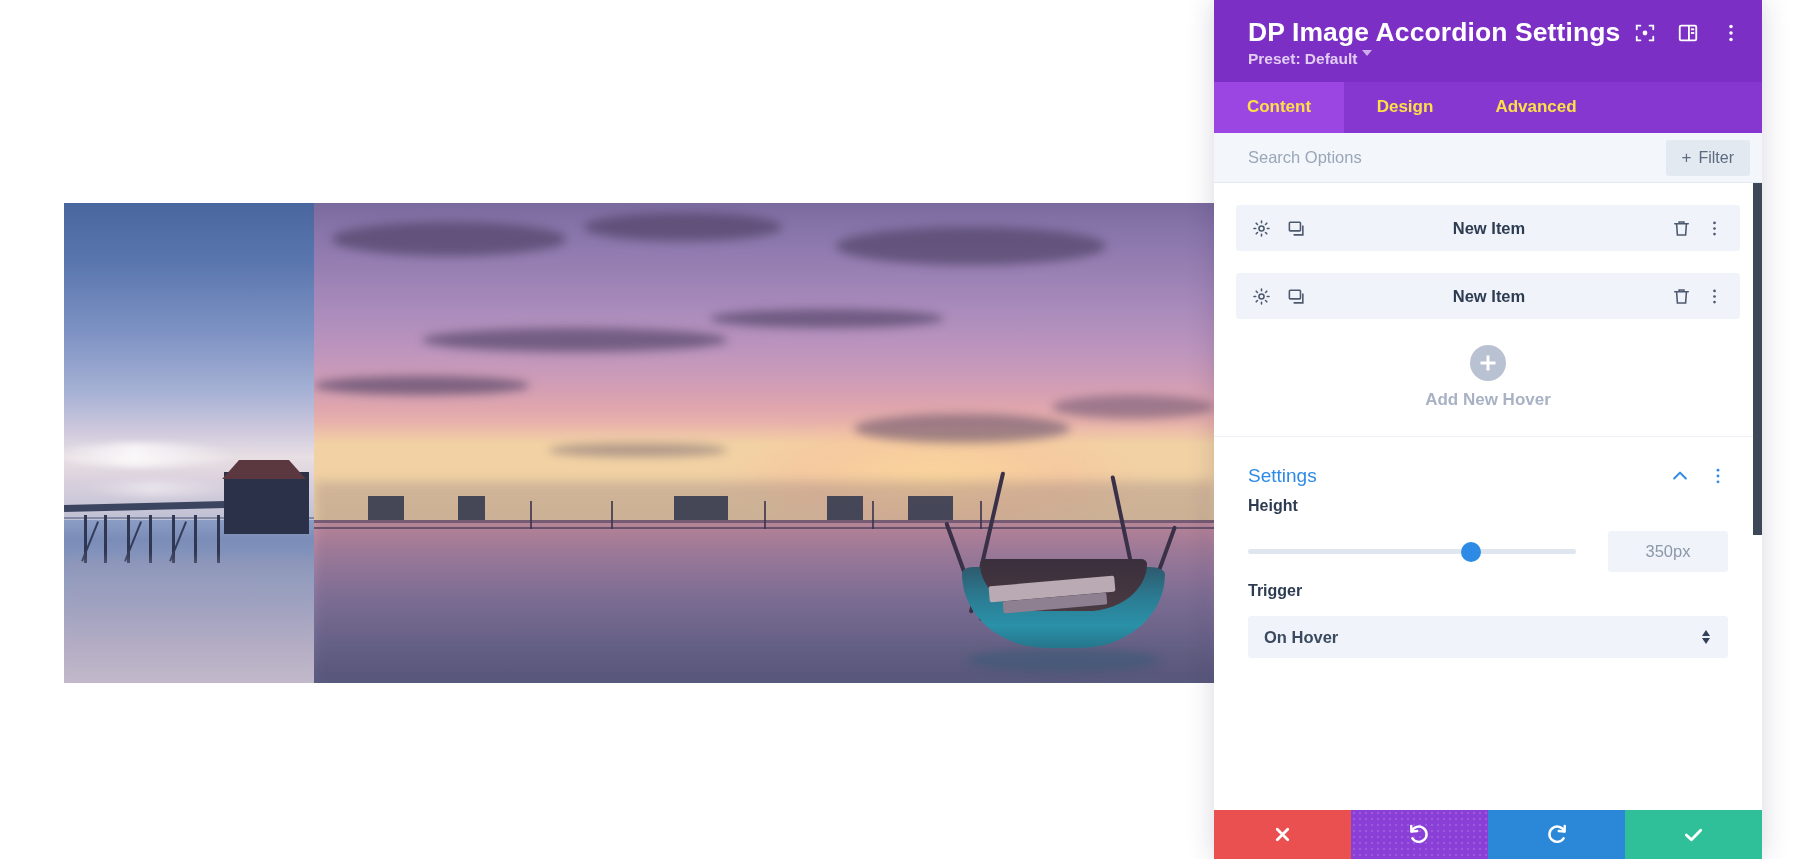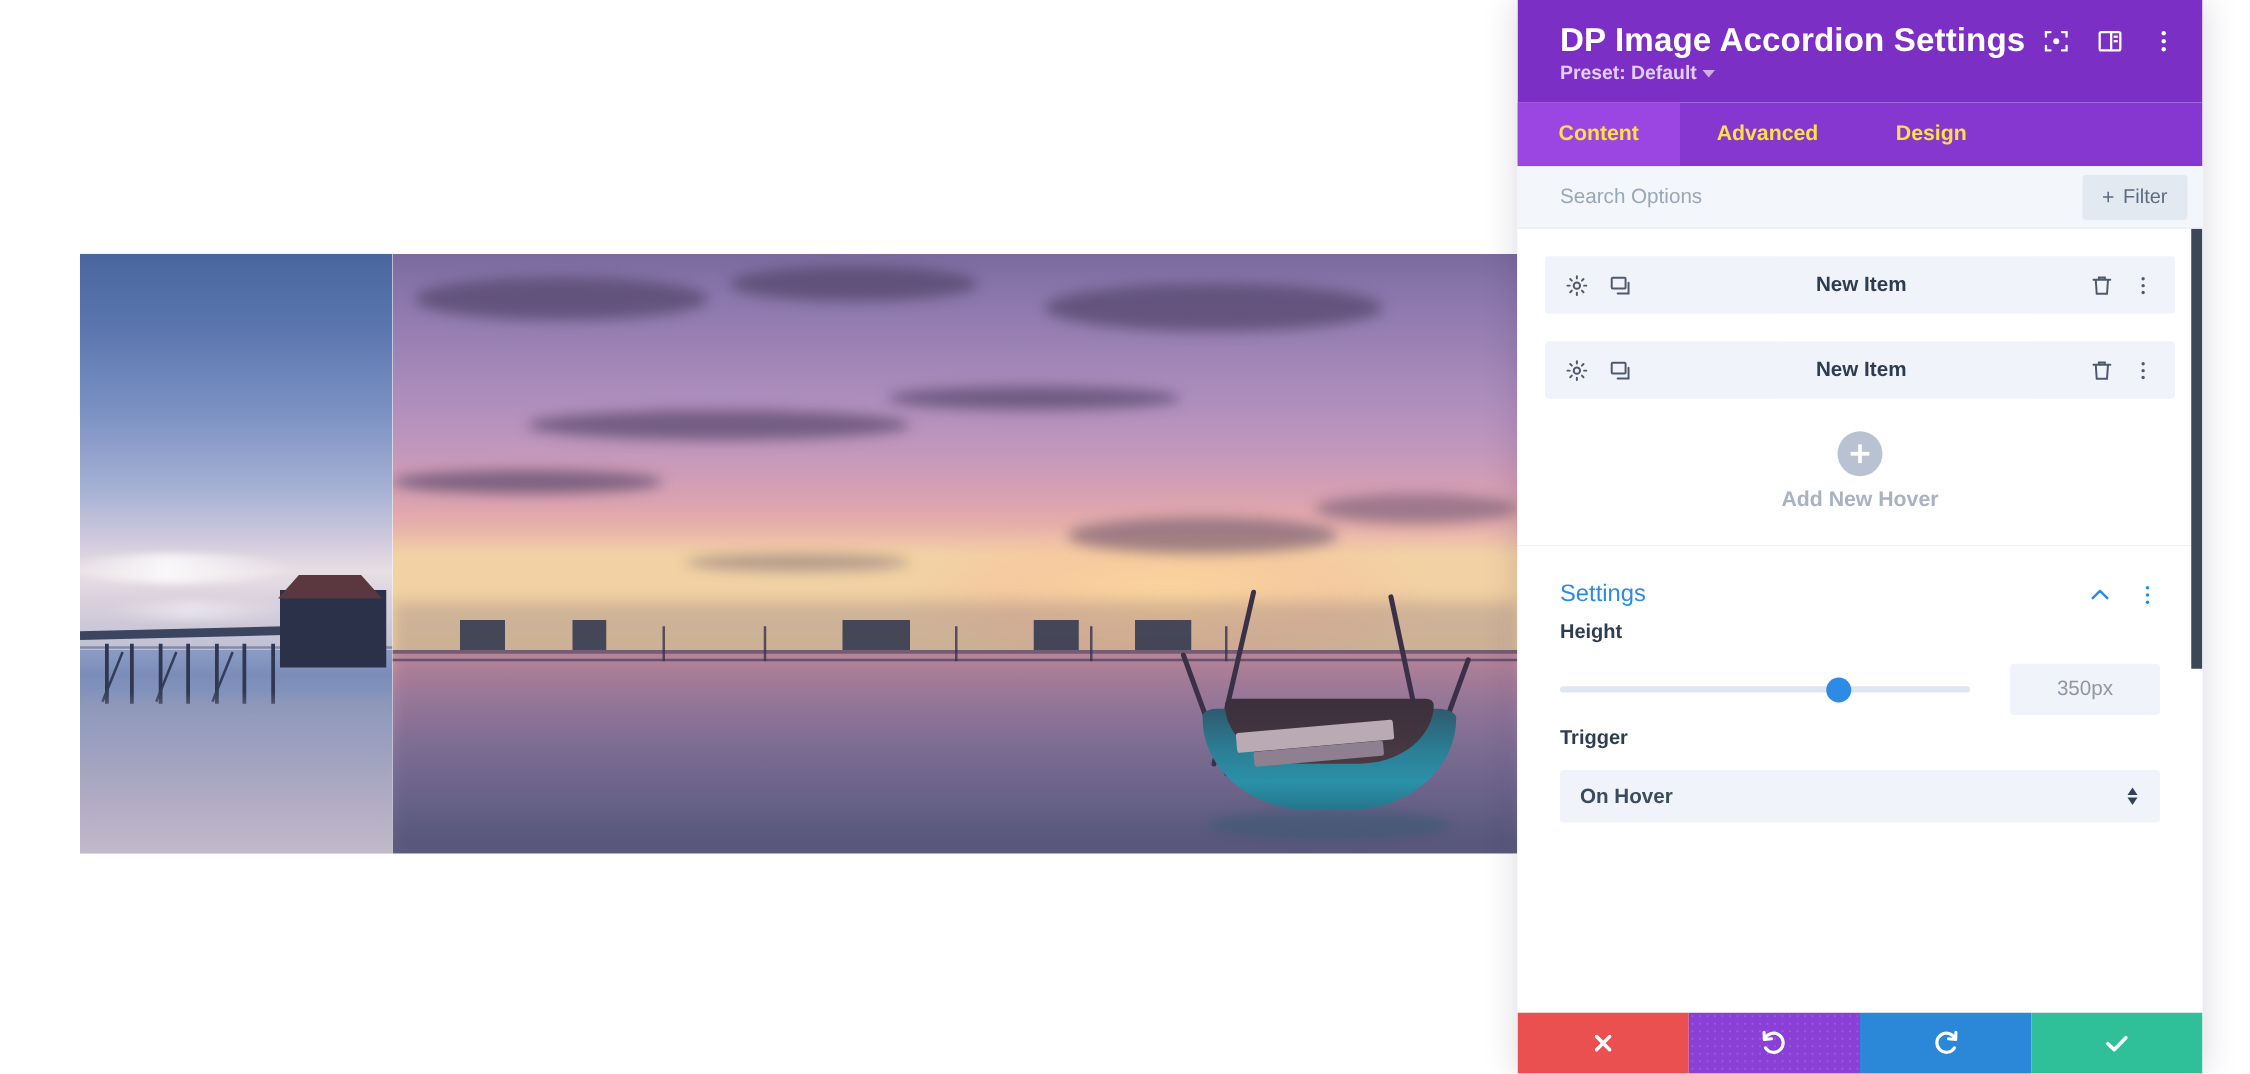--- a/index.html
+++ b/index.html
@@ -235,21 +235,21 @@
     font-size: 26.5px;
     font-weight: bold;
     letter-spacing: .1px;
     flex: 1;
     white-space: nowrap;
   }
   .mh-icons { display: flex; align-items: center; gap: 21px; padding-left: 14px; }
   .mh-ico { width: 22px; height: 22px; display: block; cursor: pointer; }
   .mh-ico svg { display: block; }
 
-  .preset-row { margin-top: 2px; display: flex; align-items: center; }
+  .preset-row { margin-top: 2px; display: flex; }
   .preset-text {
     color: #e2cdf4;
     font-size: 15.5px;
     font-weight: bold;
   }
   .preset-caret {
     margin-left: 5px;
     border-left: 5px solid transparent;
     border-right: 5px solid transparent;
     border-top: 6px solid #cfaee8;
@@ -580,22 +580,22 @@
         </div>
       </div>
       <div class="preset-row">
         <span class="preset-text">Preset: Default</span>
         <span class="preset-caret"></span>
       </div>
     </div>
 
     <div class="tabs">
       <div class="tab t0 active">Content</div>
+      <div class="tab t1">Design</div>
       <div class="tab t2">Advanced</div>
-      <div class="tab t1">Design</div>
     </div>
 
     <div class="search-row">
       <input class="search-input" type="text" placeholder="Search Options" style="">
       <div class="filter-btn">
         <span class="filter-plus">+</span>
         <span>Filter</span>
       </div>
     </div>
 

